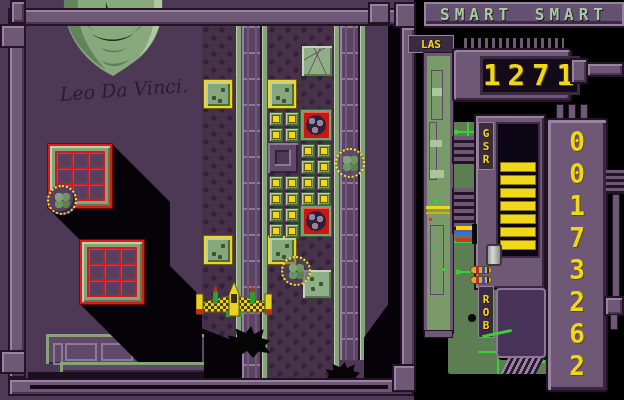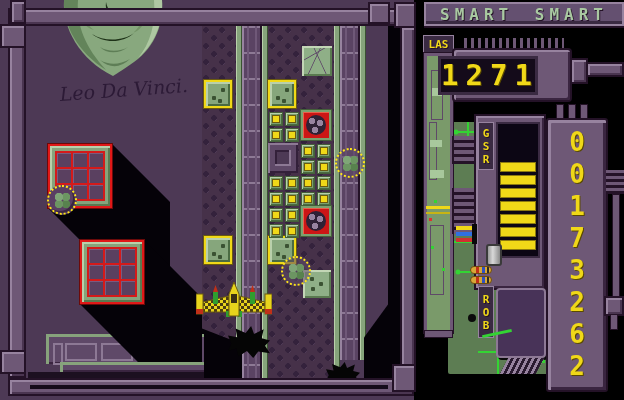--- a/index.html
+++ b/index.html
@@ -370,41 +370,41 @@
     <circle cx="16" cy="70" r="2.5" fill="#e03030"></circle>
       <circle cx="72" cy="200" r="2.5" fill="#e03030"></circle>
     <circle cx="24" cy="196" r="4" fill="#0a0a0a"></circle>
   </svg>
 
   <div id="smart-bar" class="abs" style="left:424px;top:2px;width:200px;height:24px">
     <span>SMART</span>
     <span>SMART</span>
   </div>
 
-  <div class="abs labelbox" style="left:423px;top:35px;width:31px;height:18px">
+  <div class="abs labelbox" style="left:408px;top:35px;width:46px;height:18px">
     <span class="ylabel">LAS</span>
   </div>
   <div id="las-column" class="abs" style="left:424px;top:53px;width:29px;height:280px"></div>
   <div class="abs las-box" style="left:431px;top:70px;width:12px;height:50px"></div>
   <div class="abs las-box" style="left:429px;top:122px;width:8px;height:58px"></div>
   <div class="abs las-box" style="left:430px;top:225px;width:14px;height:70px"></div>
   <div class="abs las-rect" style="left:432px;top:88px;width:10px;height:8px"></div>
   <div class="abs las-rect" style="left:430px;top:140px;width:12px;height:7px"></div>
   <div class="abs las-rect" style="left:430px;top:170px;width:14px;height:8px"></div>
   <div class="abs" style="left:426px;top:206px;width:24px;height:3px;background:#f0d818"></div>
   <div class="abs" style="left:426px;top:212px;width:24px;height:2px;background:#c8b414"></div>
   <div class="abs dot" style="left:429px;top:218px;background:#e03030"></div>
   <div class="abs dot" style="left:434px;top:200px;background:#33d433"></div>
   <div class="abs dot" style="left:431px;top:246px;background:#33d433"></div>
   <div class="abs dot" style="left:442px;top:268px;background:#33d433"></div>
   <div class="abs" style="left:424px;top:330px;width:29px;height:8px;background:#6e5876;border:1px solid #241227"></div>
 
   <div class="abs teeth" style="left:464px;top:38px;width:100px;height:12px"></div>
   <div id="score-box" class="abs" style="left:452px;top:48px;width:120px;height:54px"></div>
-  <div id="score-display" class="abs" style="left:438px;top:56px;width:100px;height:39px">1271</div>
+  <div id="score-display" class="abs" style="left:480px;top:56px;width:100px;height:39px">1271</div>
   <div class="abs pipe" style="left:570px;top:58px;width:18px;height:26px"></div>
   <div class="abs pipe" style="left:586px;top:62px;width:38px;height:15px"></div>
 
   <div class="abs duct" style="left:452px;top:136px;width:22px;height:28px"></div>
   <div class="abs duct" style="left:452px;top:188px;width:22px;height:46px"></div>
 
   <div id="gsr-tower" class="abs" style="left:474px;top:114px;width:72px;height:176px"></div>
   <div class="abs labelbox vlabel" style="left:478px;top:122px;width:16px;height:48px">
       <div>G</div>
       <div>S</div>

